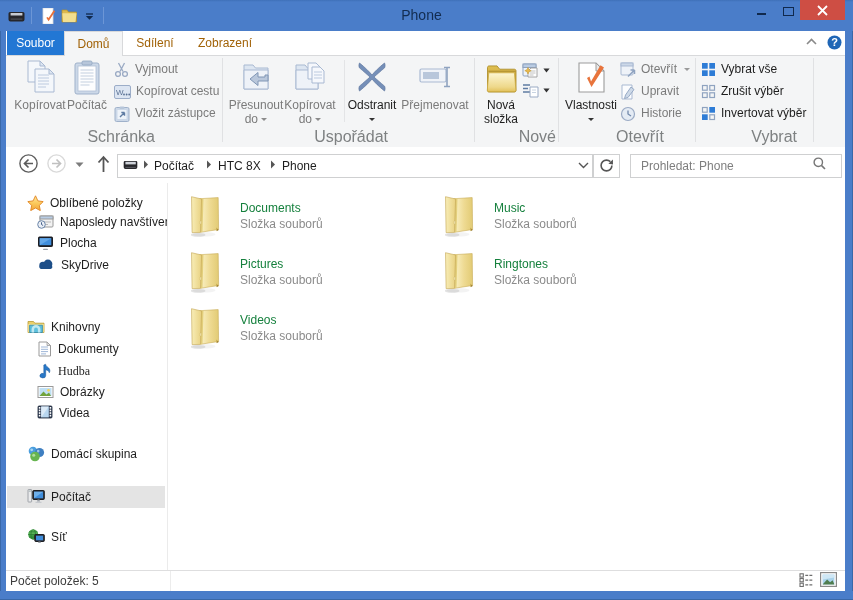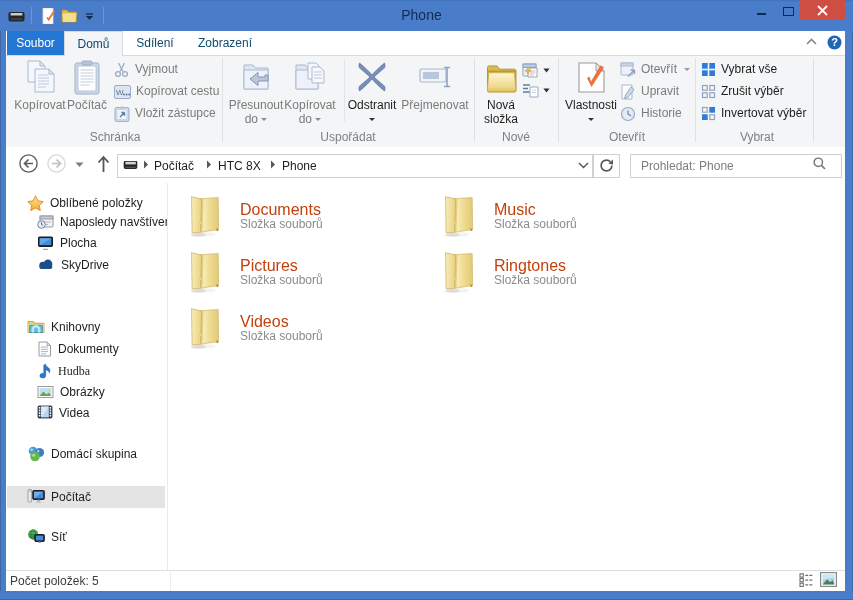--- a/index.html
+++ b/index.html
@@ -7,44 +7,44 @@
 #titlebar{left:0;top:0;width:853px;height:31px;background:linear-gradient(to bottom,#3f70b8 0,#4a7dc9 2px);}
 #lborder{left:0;top:31px;width:6px;height:569px;background:linear-gradient(to right,#3a68a8 0,#3a68a8 1px,#4a7dc9 1px);}
 #rborder{left:845px;top:31px;width:8px;height:569px;background:linear-gradient(to left,#3a68a8 0,#3a68a8 1px,#4a7dc9 1px);}
 #bborder{left:0;top:591px;width:853px;height:9px;background:linear-gradient(to top,#3a68a8 0,#3a68a8 1px,#4a7dc9 1px);}
 #title{left:0;top:7px;width:843px;text-align:center;font-size:14px;color:#122c50;}
 #closebtn{left:800px;top:0;width:45px;height:20px;background:#ce4e44;}
 #closebtn svg{position:absolute;left:16px;top:4px;}
 .qsep{top:7px;width:1px;height:17px;background:#6c96d6;}
 #tabrow{left:6px;top:31px;width:839px;height:24px;background:#fff;border-bottom:1px solid #d8d9db;}
 #ribbon{left:6px;top:56px;width:839px;height:91px;background:#f4f5f6;border-bottom:1px solid #d4d5d6;}
-.tab{position:absolute;top:0;height:24px;line-height:24px;text-align:center;font-size:12px;color:#0c4a6e;}
+.tab{position:absolute;top:0;height:24px;line-height:24px;text-align:center;font-size:12px;color:#a16207;}
 #tfile{left:1px;width:57px;background:#2277d4;color:#fff;}
 #thome{left:58px;width:59px;height:25px!important;background:#f4f5f6;border:1px solid #d8d9db;border-bottom:none;box-sizing:border-box;}
 #tshare{left:117px;width:64px;}
 #tview{left:181px;width:76px;}
 .gsep{top:2px;width:1px;height:84px;background:#e0e1e3;}
-.glabel{position:absolute;top:74px;height:14px;line-height:14px;font-size:12px;color:#7e8182;text-align:center;white-space:nowrap;}
+.glabel{position:absolute;top:74px;height:14px;line-height:14px;font-size:16px;color:#7e8182;text-align:right;white-space:nowrap;}
 .bb{position:absolute;top:2px;text-align:center;font-size:12px;color:#7b7b7b;line-height:14px;white-space:nowrap;}
 .bb.on{color:#1e1e1e;}
 .sm{position:absolute;height:22px;font-size:12px;color:#7b7b7b;line-height:22px;white-space:nowrap;}
 .sm.on{color:#1e1e1e;}
 .sm svg{vertical-align:middle;margin-right:5px;}
 .caret{display:inline-block;width:0;height:0;border-left:3px solid transparent;border-right:3px solid transparent;border-top:3.6px solid #777;vertical-align:middle;}
 .caret.dk{border-top-color:#333;}
 #addr{left:6px;top:147px;width:839px;height:36px;background:#fff;}
 .abox{position:absolute;top:154px;height:24px;box-sizing:border-box;border:1px solid #cfd0d1;background:#fff;}
 #side{left:6px;top:183px;width:162px;height:387px;background:#fff;font-size:12px;color:#1e1e1e;}
 #vline{left:167px;top:183px;width:1px;height:387px;background:#ebebeb;}
 .srow{position:absolute;height:21px;line-height:21px;white-space:nowrap;font-size:12px;color:#1e1e1e;}
 .srow svg{vertical-align:middle;margin-right:6px;position:relative;top:-1px;}
 #content{left:168px;top:183px;width:677px;height:387px;background:#fff;}
 .tile{position:absolute;width:250px;height:50px;}
 .tile .fi{position:absolute;left:3px;top:3.5px;}
-.tile .tn{position:absolute;left:52px;top:9px;font-size:16px;color:#c2410c;}
+.tile .tn{position:absolute;left:52px;top:9px;font-size:12px;color:#15803d;}
 .tile .ts{position:absolute;left:52px;top:25px;font-size:12px;color:#8b8b8b;}
 .abs>svg{display:block;}
 .sm>svg,.srow>svg{display:inline-block;vertical-align:middle;}
 #status{left:6px;top:570px;width:839px;height:21px;background:#fff;border-top:1px solid #dededf;font-size:12px;color:#3c3c3c;}
 </style></head>
 <body>
 <div id="w">
 <div class="abs" id="titlebar"></div>
 <div class="abs" id="title">Phone</div>
 

